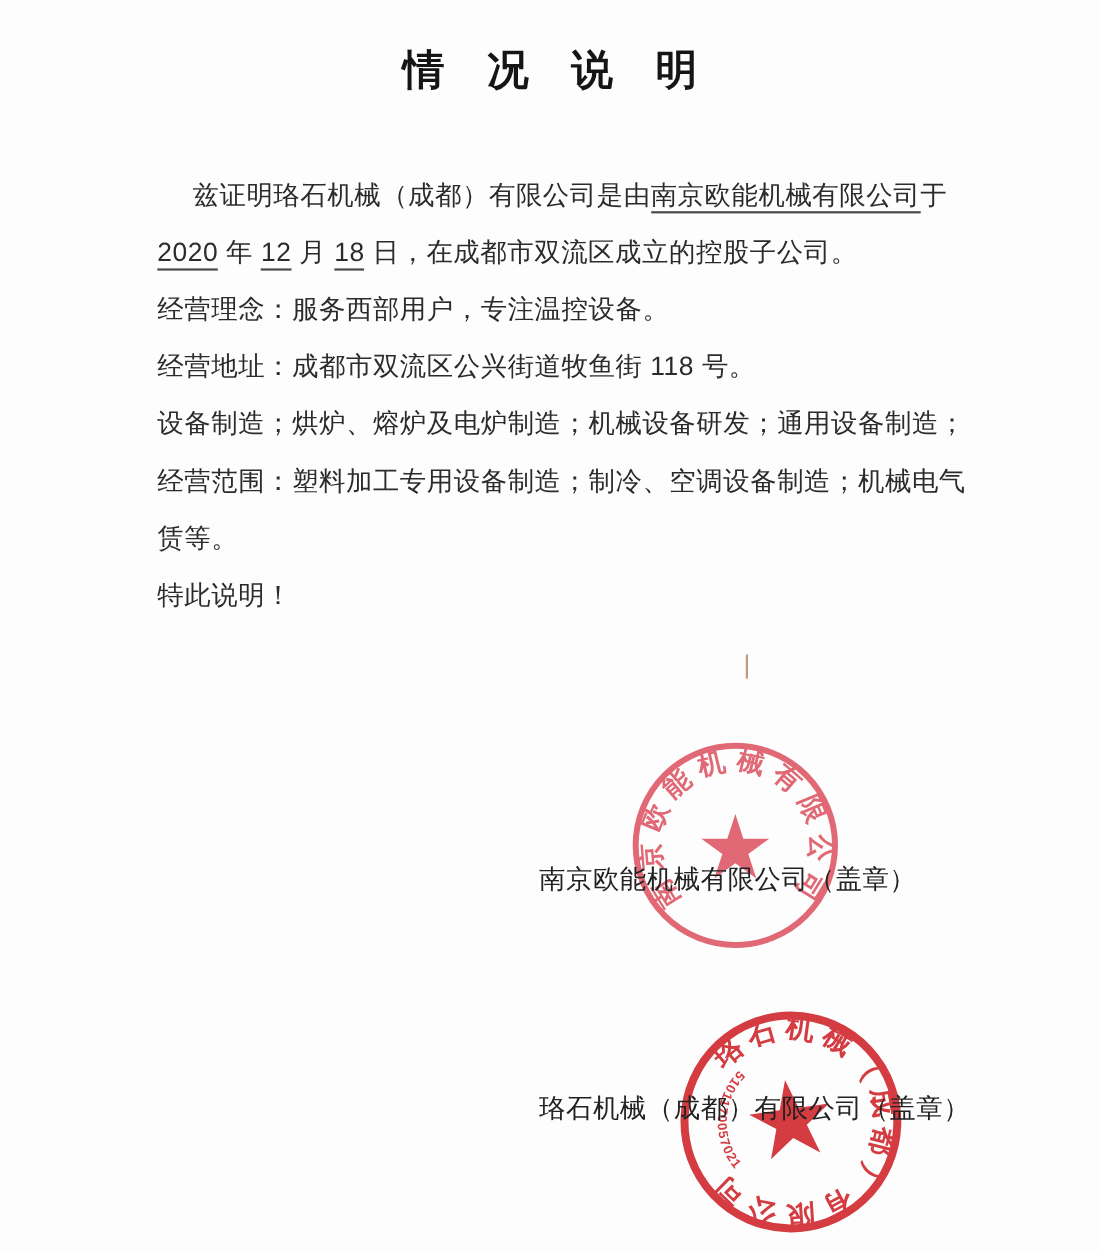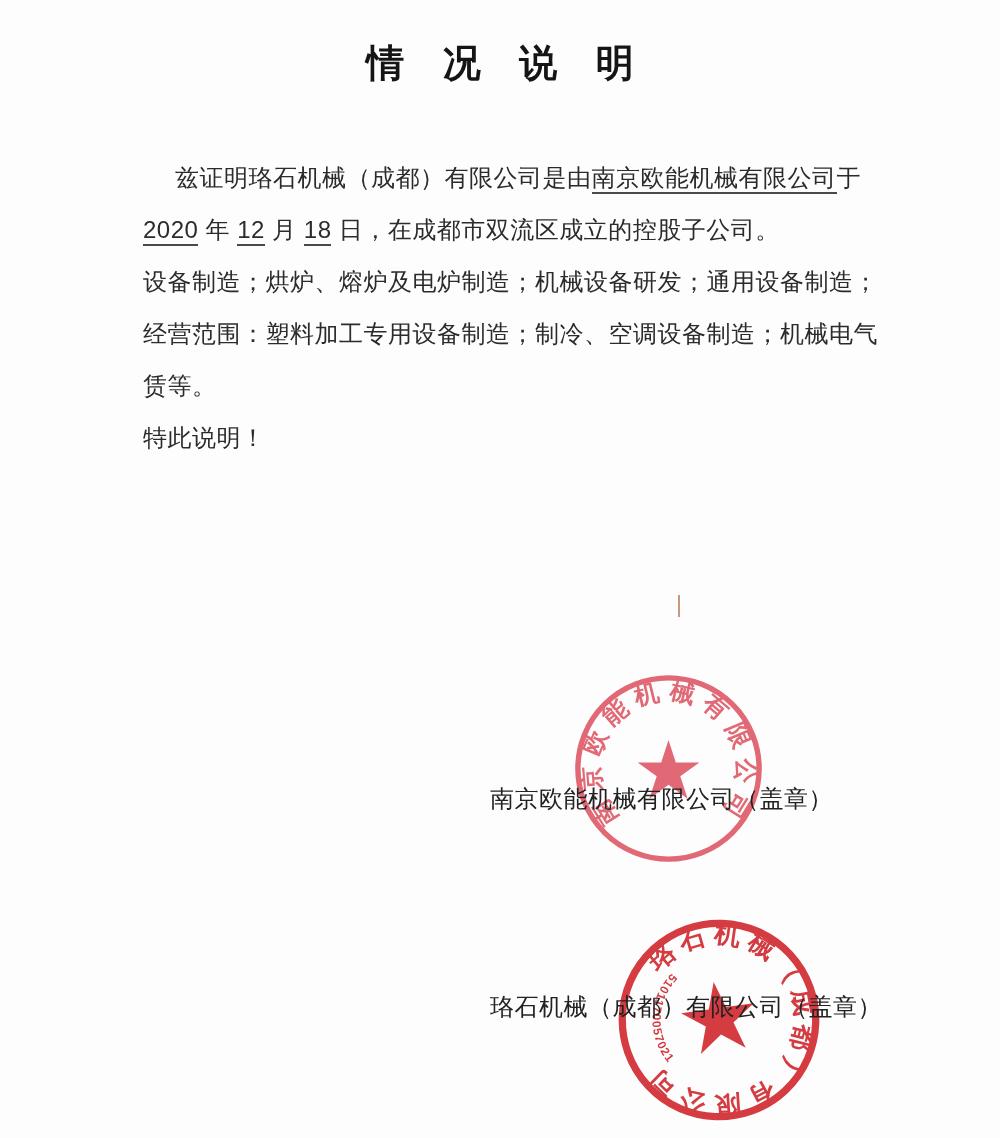--- a/index.html
+++ b/index.html
@@ -49,20 +49,22 @@
 </head>
 <body>
 
 <div class="page">
 
   <div class="doc-title">情 况 说 明</div>
 
   <div class="body-text">
     <div class="line indent"><span>兹证明珞石机械（成都）有限公司是由</span><span class="u">南京欧能机械有限公司</span><span>于</span></div>
     <div class="line"><span class="u">2020</span><span> 年 </span><span class="u">12</span><span> 月 </span><span class="u">18</span><span> 日，在成都市双流区成立的控股子公司。</span></div>
+    <div class="line">经营理念：服务西部用户，专注温控设备。</div>
+    <div class="line">经营地址：成都市双流区公兴街道牧鱼街 118 号。</div>
     <div class="line">设备制造；烘炉、熔炉及电炉制造；机械设备研发；通用设备制造；</div>
     <div class="line">经营范围：塑料加工专用设备制造；制冷、空调设备制造；机械电气</div>
     <div class="line">赁等。</div>
     <div class="line">特此说明！</div>
   </div>
 
   <div class="ink-mark"></div>
 
   <svg class="seal seal1" viewBox="0 0 200 200">
     <circle cx="100" cy="100" r="92" fill="none" stroke="#dd5563" stroke-width="5.5"></circle>

